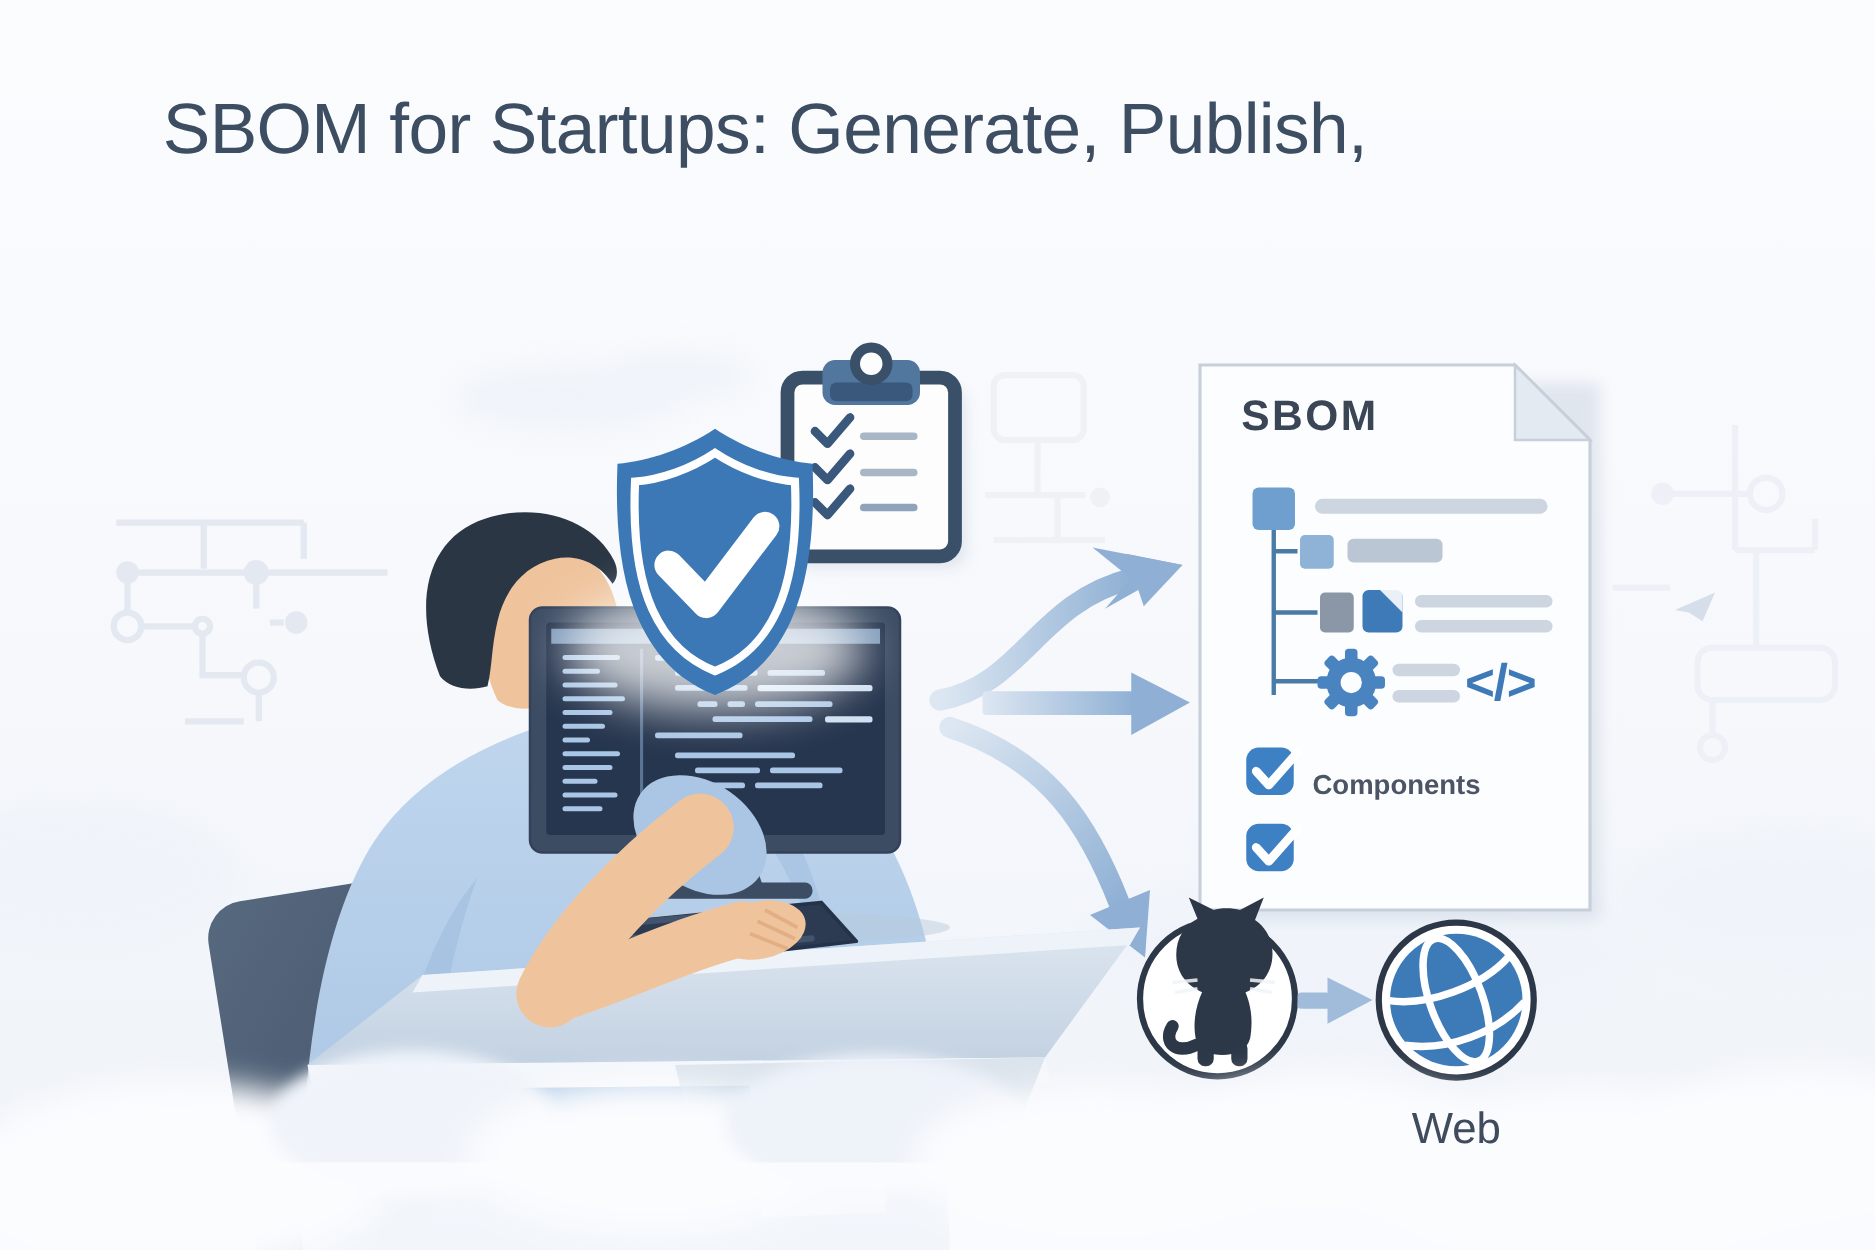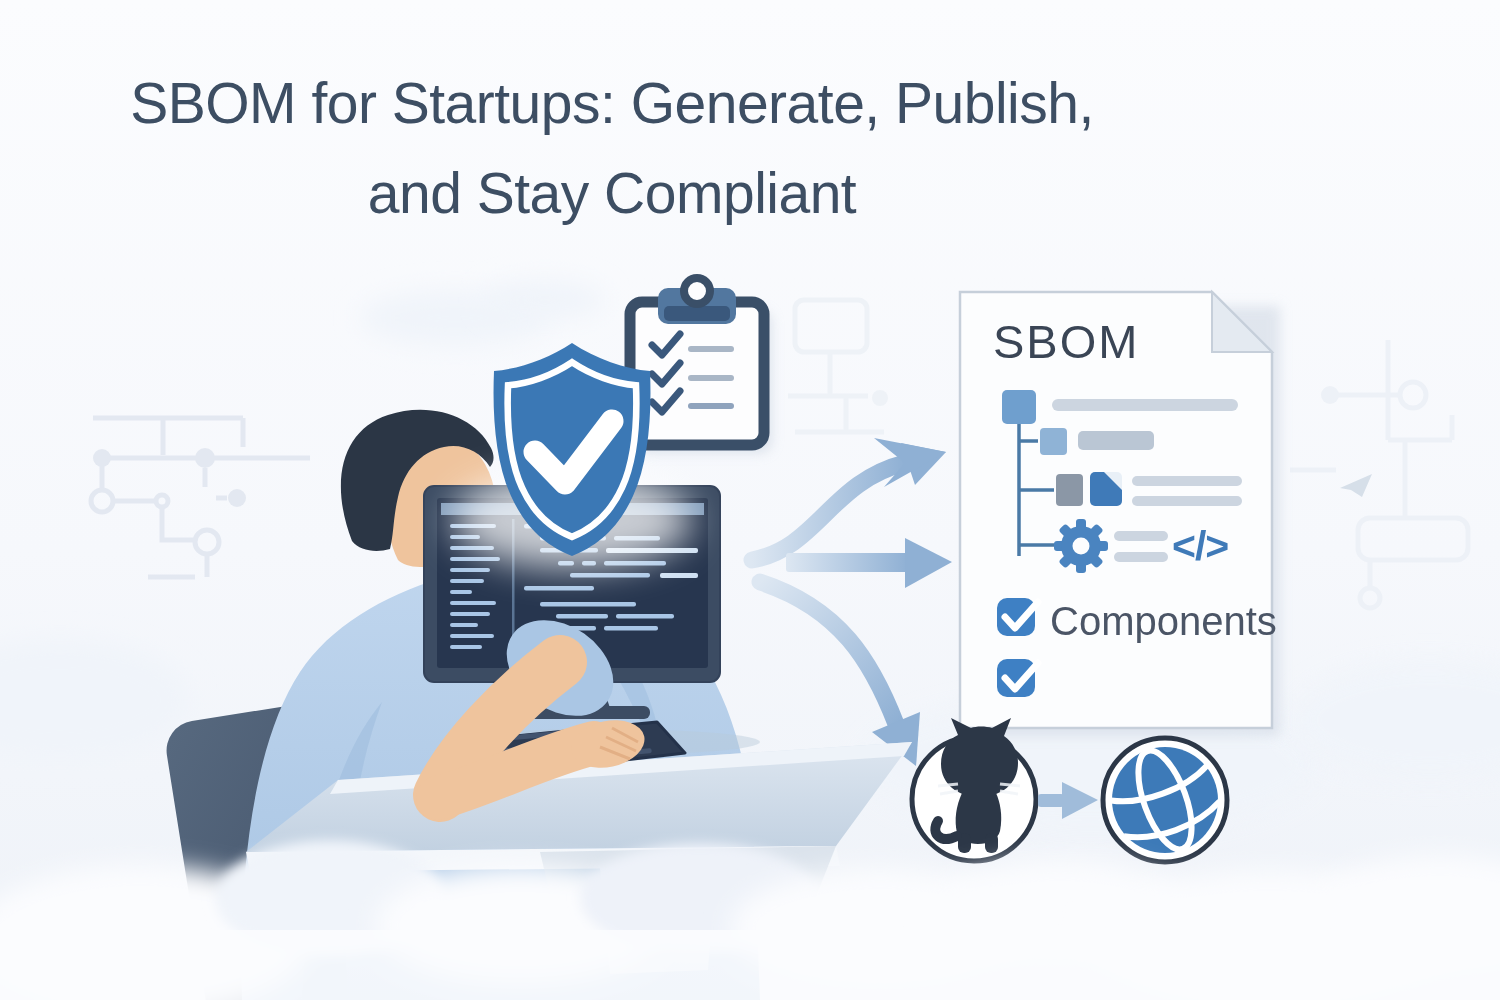--- a/index.html
+++ b/index.html
@@ -9,23 +9,23 @@
     font-family:"Liberation Sans",sans-serif;
   }
   .stage svg{position:absolute;left:0;top:0;}
   .txt{position:absolute;white-space:nowrap;}
   .title-line{
     left:0;width:1224px;text-align:center;
     color:#3d4e63;font-size:57px;font-weight:500;letter-spacing:-.5px;
   }
   .title-1{top:70px;}
   .title-2{top:160px;}
-  .doc-title{left:993px;top:314px;font-size:47px;font-weight:400;letter-spacing:2px;color:#3a4555;}
+  .doc-title{left:993px;top:314px;font-size:34px;font-weight:700;letter-spacing:2px;color:#3a4555;}
   .code-glyph{left:1172px;top:523px;font-size:41px;font-weight:700;color:#3f7ab8;letter-spacing:-1px;}
-  .chk-label{color:#4b5566;font-size:40px;font-weight:400;}
+  .chk-label{color:#4b5566;font-size:22px;font-weight:700;margin-top:16px;}
   .chk-1{left:1050px;top:599px;}
   .chk-2{left:1050px;top:661px;}
   .target-label{width:160px;text-align:center;color:#404c5e;font-size:35px;font-weight:400;}
   .gh-label{left:894px;top:881px;}
   .web-label{left:1085px;top:883px;}
 </style>
 </head>
 <body>
 
 <div class="stage">
@@ -314,21 +314,21 @@
     <ellipse cx="700" cy="898" rx="120" ry="55" filter="url(#b6)" fill="#eef2f9"></ellipse>
     <ellipse cx="880" cy="928" rx="150" ry="60" filter="url(#b12)"></ellipse>
     <ellipse cx="1060" cy="912" rx="130" ry="52" filter="url(#b12)"></ellipse>
     <ellipse cx="1270" cy="940" rx="185" ry="70" filter="url(#b12)"></ellipse>
     <ellipse cx="1440" cy="915" rx="130" ry="60" filter="url(#b12)"></ellipse>
     <rect x="0" y="930" width="1500" height="70" opacity=".9"></rect>
   </g>
 </svg>
 
 <div class="txt title-line title-1">SBOM for Startups: Generate, Publish,</div>
-<div class="txt title-line title-2">and Stay Compliant</div>
 
 <div class="txt doc-title">SBOM</div>
 <div class="txt code-glyph">&lt;/&gt;</div>
 
 <div class="txt chk-label chk-1">Components</div>
 
+<div class="txt target-label web-label">Web</div>
 
 </div>
 
 </body></html>

